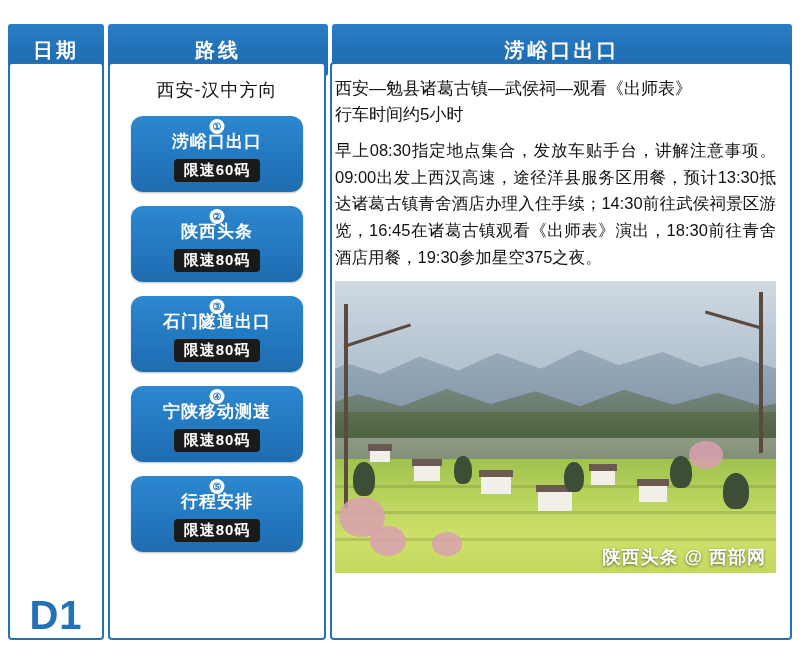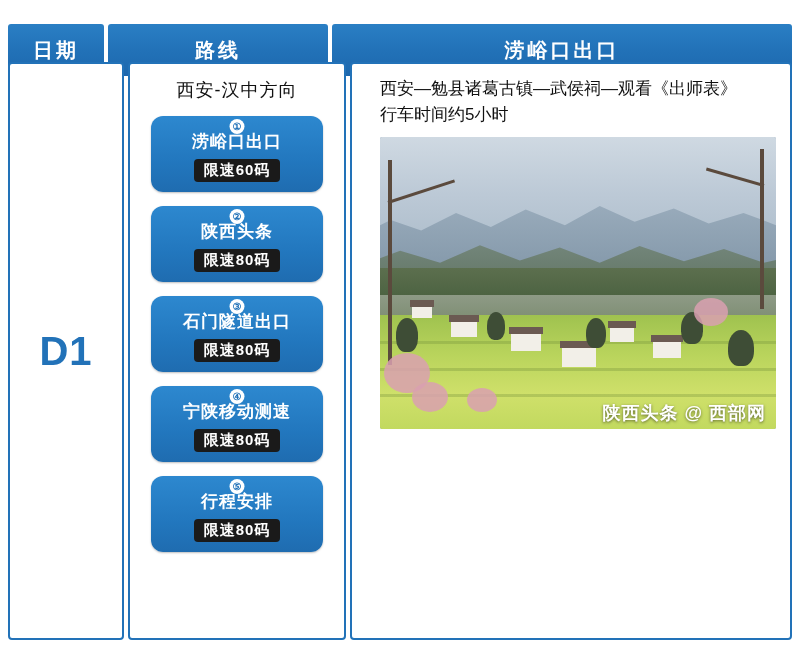--- a/index.html
+++ b/index.html
@@ -50,26 +50,26 @@
   .body-row {
     position: absolute;
     top: 62px;
     left: 8px;
     width: 784px;
     height: 578px;
     display: flex;
     gap: 4px;
   }
   .col-date {
-    width: 116px;
+    width: 96px;
     border: 2px solid #2272b8;
     border-radius: 4px;
     box-sizing: border-box;
     display: flex;
-    align-items: center;
+    align-items: flex-end;
     justify-content: center;
     background: #ffffff;
   }
   .day-label {
     color: #2272b8;
     font-size: 40px;
     font-weight: bold;
     letter-spacing: 1px;
   }
 
@@ -132,21 +132,21 @@
     padding: 2px 10px;
     letter-spacing: 1px;
   }
 
   .col-plan {
     flex: 1;
     border: 2px solid #2272b8;
     border-radius: 4px;
     box-sizing: border-box;
     background: #ffffff;
-    padding: 12px 14px 10px 28px;
+    padding: 12px 14px 10px 3px;
     display: flex;
     flex-direction: column;
   }
   .plan-head {
     font-size: 17px;
     line-height: 1.5;
     color: #111;
     margin-bottom: 10px;
   }
   .plan-body {
@@ -284,20 +284,21 @@
         <div class="stop-name">行程安排</div>
         <div class="stop-speed">限速80码</div>
       </div>
     </div>
 
     <div class="col-plan">
       <div class="plan-head">
         <div>西安—勉县诸葛古镇—武侯祠—观看《出师表》</div>
         <div>行车时间约5小时</div>
       </div>
+      <div class="plan-body">早上08:30指定地点集合，发放车贴手台，讲解注意事项。09:00出发上西汉高速，途径洋县服务区用餐，预计13:30抵达诸葛古镇青舍酒店办理入住手续；14:30前往武侯祠景区游览，16:45在诸葛古镇观看《出师表》演出，18:30前往青舍酒店用餐，19:30参加星空375之夜。</div>
 
       <div class="photo">
         <div class="sky"></div>
         <div class="mtn-far"></div>
         <div class="mtn-mid"></div>
         <div class="tree-line"></div>
         <div class="village"></div>
         <div class="field"></div>
 
         <div class="field-stripe" style="top:70%;"></div>

